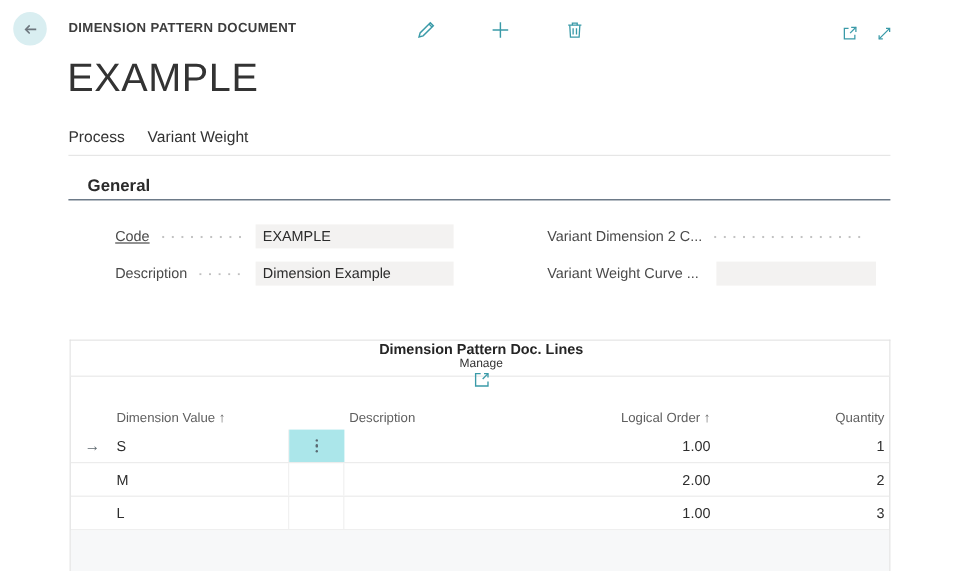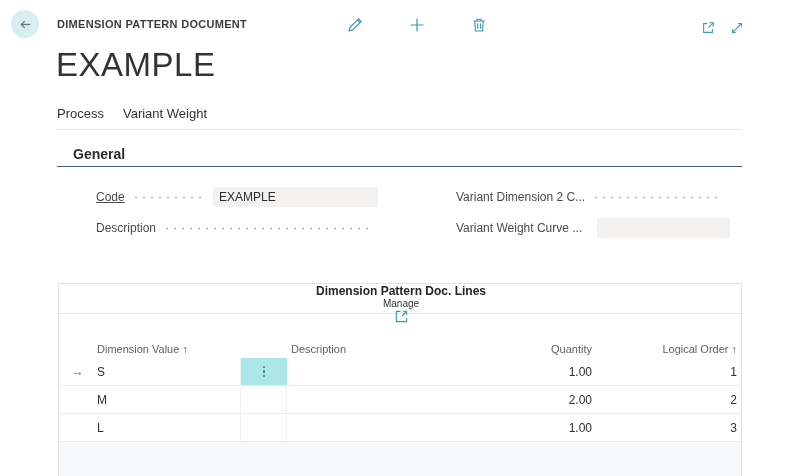--- a/index.html
+++ b/index.html
@@ -140,20 +140,21 @@
   <div class="abs section-rule"></div>
 
   <div class="abs field fld-l row1">
     <span class="field-label link">Code</span>
     <span class="leader"></span>
     <span class="field-input">EXAMPLE</span>
   </div>
   <div class="abs field fld-l row2">
     <span class="field-label">Description</span>
     <span class="leader"></span>
+    <span class="field-input">Dimension Example</span>
   </div>
   <div class="abs field fld-r row1">
     <span class="field-label">Variant Dimension 2 C...</span>
     <span class="leader"></span>
   </div>
   <div class="abs field fld-r row2">
     <span class="field-label">Variant Weight Curve ...</span>
     <span class="leader"></span>
     <span class="field-input"></span>
   </div>
@@ -171,22 +172,22 @@
             <path d="M13.5 2.5 8.8 7.2"></path>
         </svg>
       </span>
     </div>
 
     <div class="grid grid-head">
       <span class="gh c1"></span>
       <span class="gh c2">Dimension Value ↑</span>
       <span class="gh c3"></span>
       <span class="gh c4">Description</span>
+      <span class="gh right">Logical Order ↑</span>
       <span class="gh right">Quantity</span>
-      <span class="gh right">Logical Order ↑</span>
     </div>
 
     <div class="grid grid-row">
       <span class="cell c1">→</span>
       <span class="cell c2">S</span>
       <span class="cell c3 selected">
         <span class="dots">
             <i></i>
             <i></i>
             <i></i>

